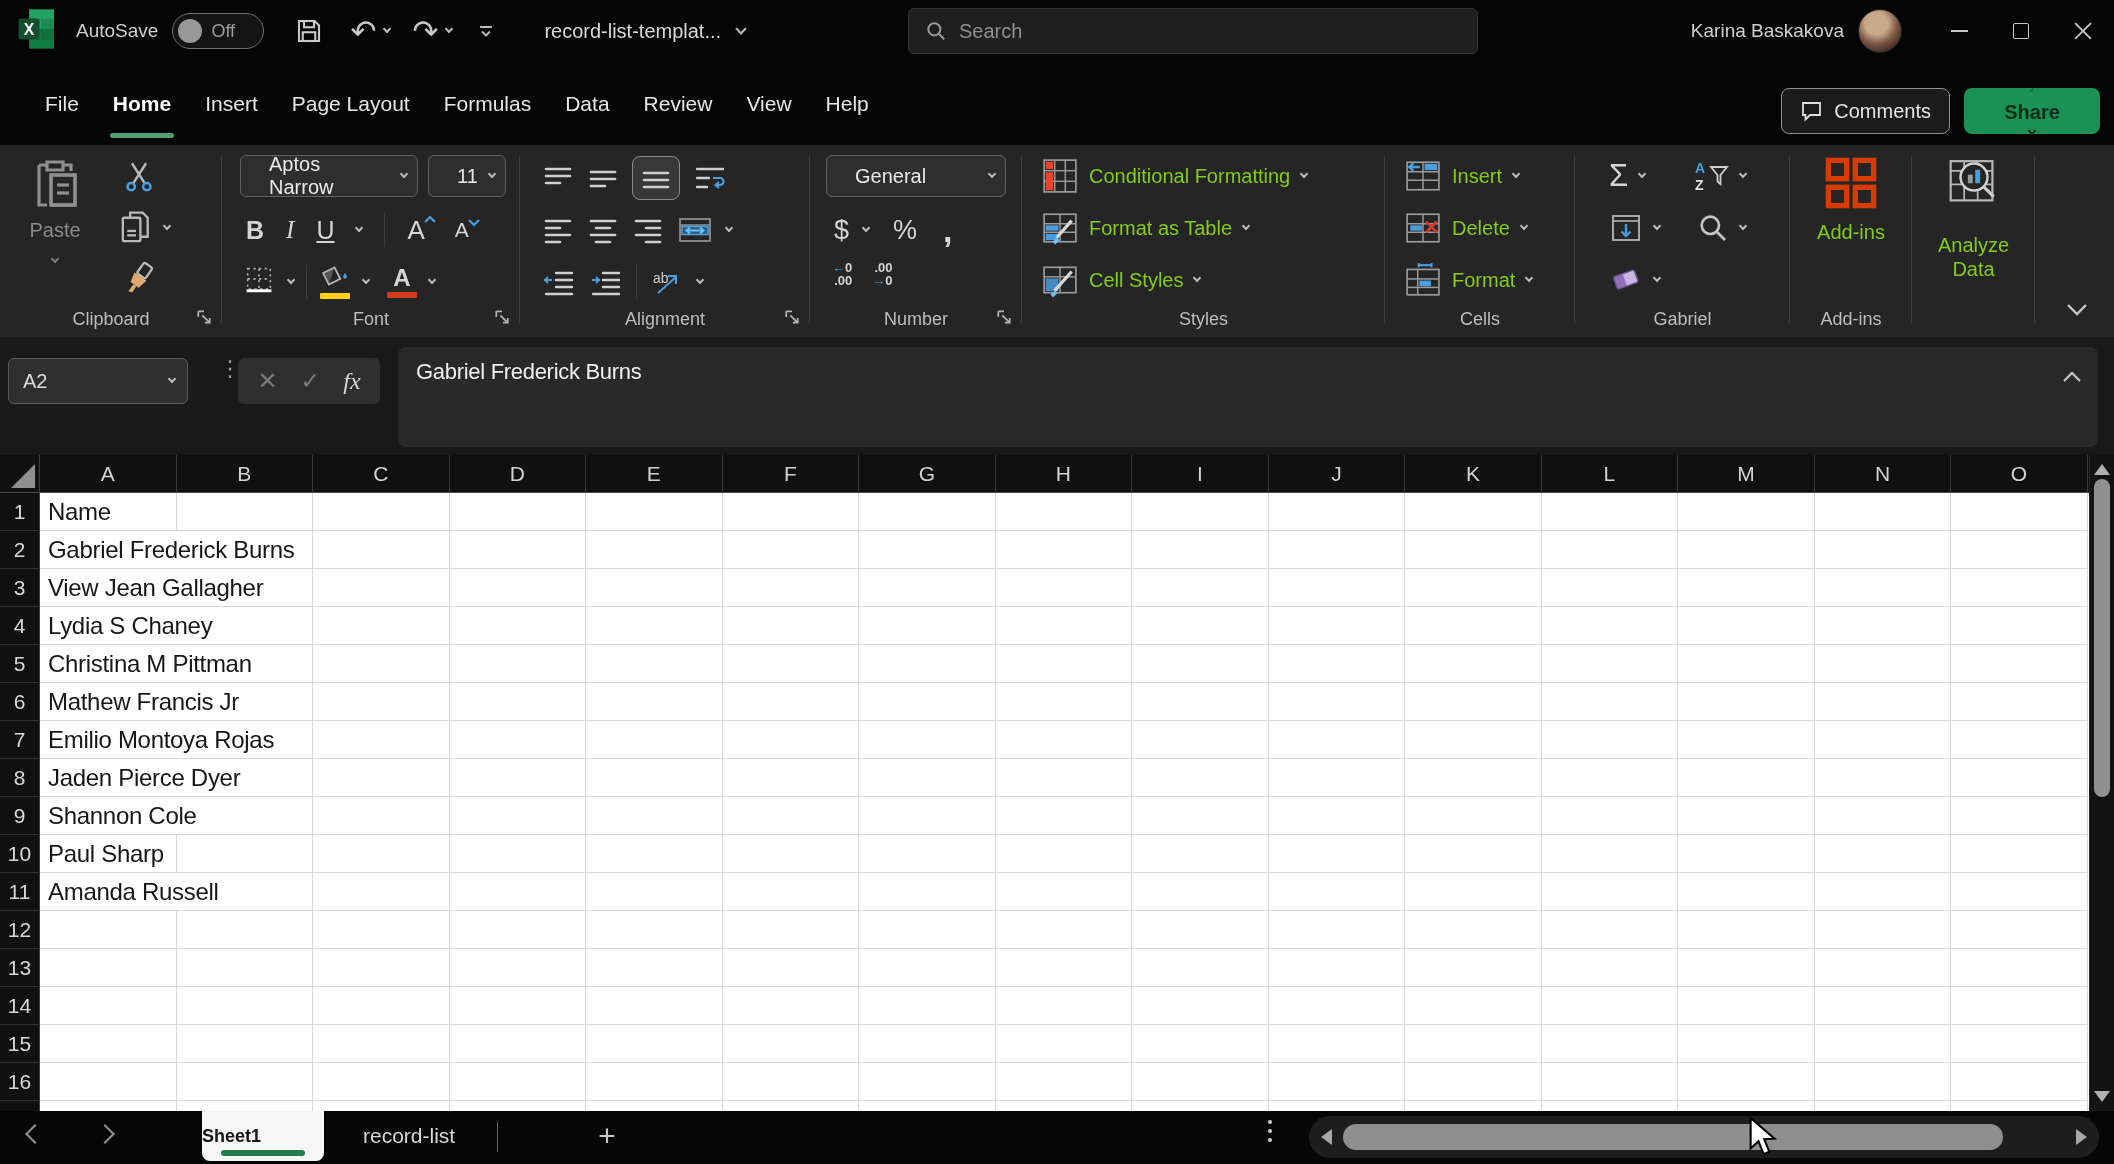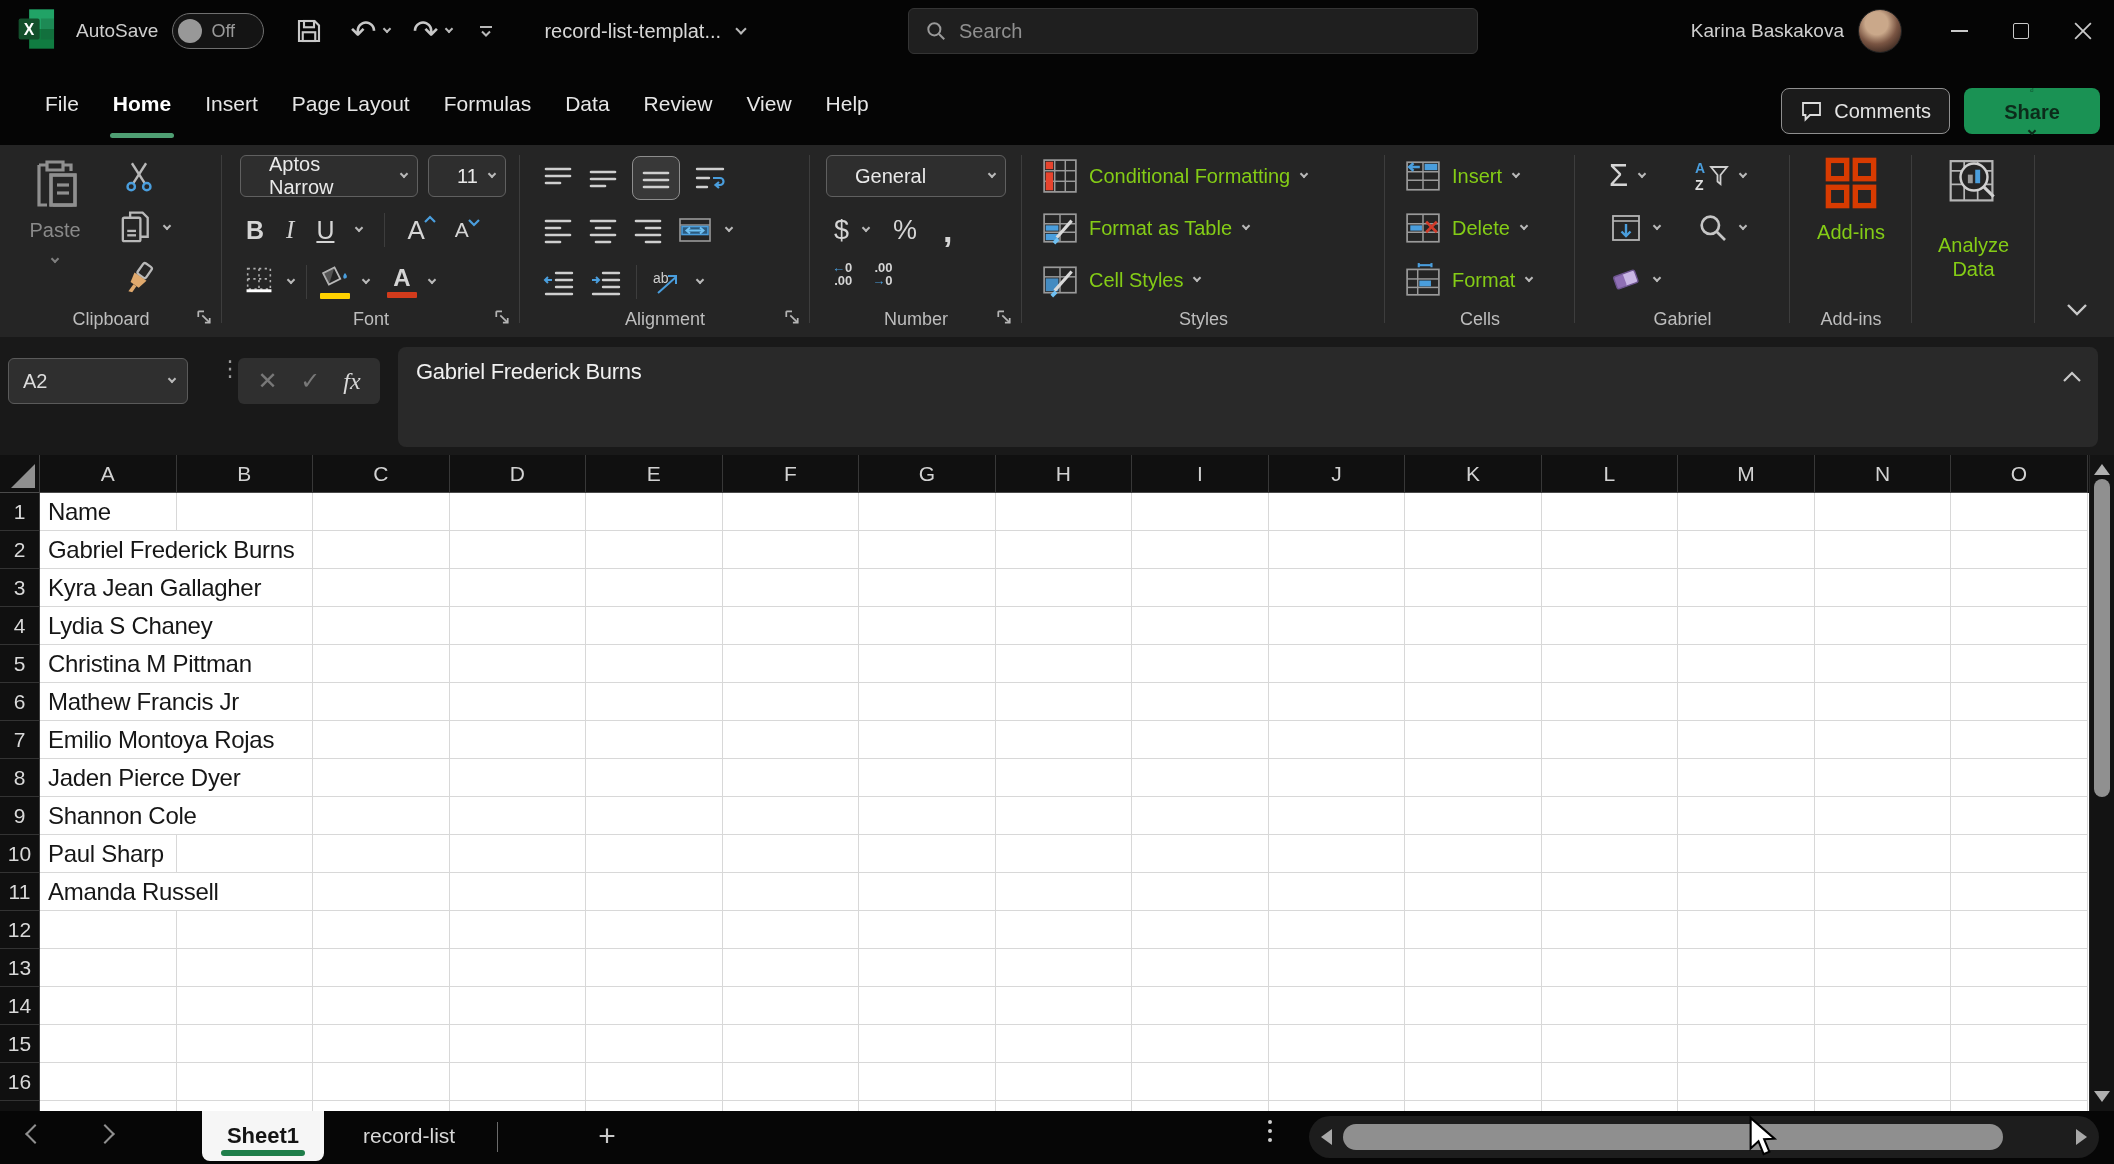--- a/index.html
+++ b/index.html
@@ -88,21 +88,21 @@
   .vscroll { position:absolute; right:0; top:455px; width:25px; height:656px; background:#131313; border-left:1px solid #262626; }
   .vscroll .tri-up { position:absolute; left:4px; top:9px; }
   .vscroll .tri-down { position:absolute; left:4px; bottom:9px; }
   .vthumb { position:absolute; left:4px; top:24px; width:16px; height:318px; background:#909090; border-radius:8px; }
 
   
   .tabbar { position:absolute; left:0; top:1111px; width:2114px; height:53px; background:#060606; }
   .nav-chv { position:absolute; top:16px; width:14px; height:14px; border-right:2.5px solid #8f8f8f; border-bottom:2.5px solid #8f8f8f; }
   .nav-left { left:28px; transform:rotate(135deg); }
   .nav-right { left:98px; transform:rotate(-45deg); }
-  .sheettab { position:absolute; left:202px; top:0; width:122px; height:50px; background:#f6f6f6; border-radius:0 0 8px 8px; display:flex; align-items:center; justify-content:center; font-size:22px; font-weight:bold; color:#141414; }
+  .sheettab { position:absolute; left:202px; top:0; width:122px; height:50px; background:#f6f6f6; border-radius:0 0 8px 8px; display:flex; align-items:center; font-size:18px; font-weight:bold; color:#141414; }
   .sheettab .uline { position:absolute; left:19px; right:19px; bottom:5px; height:6px; border-radius:3px; background:#1f7e4a; }
   .sheettab2 { position:absolute; left:345px; top:0; height:50px; display:flex; align-items:center; padding:0 18px; font-size:21px; color:#d8d8d8; }
   .tab-divider { position:absolute; left:497px; top:11px; width:1px; height:30px; background:#6a6a6a; }
   .addsheet { position:absolute; left:585px; top:0; width:44px; height:50px; display:flex; align-items:center; justify-content:center; font-size:30px; font-weight:300; color:#c9c9c9; }
   .tb-dots { position:absolute; left:1268px; top:9px; display:flex; flex-direction:column; gap:5px; }
   .tb-dots i { width:4px; height:4px; border-radius:50%; background:#cfcfcf; }
   .hscroll { position:absolute; left:1309px; top:5px; width:790px; height:42px; background:#1d1d1d; border-radius:21px; }
   .hscroll .tri-left { position:absolute; left:12px; top:13px; }
   .hscroll .tri-right { position:absolute; right:12px; top:13px; }
   .hthumb { position:absolute; left:34px; top:8px; width:660px; height:26px; background:#8f8f8f; border-radius:13px; }
@@ -754,21 +754,21 @@
         <div class="cell"></div>
         <div class="cell"></div>
         <div class="cell"></div>
         <div class="cell"></div>
         <div class="cell"></div>
         <div class="cell"></div>
       </div>
       <div class="grow">
         <div class="rowh">3</div>
         <div class="cell cellA">
-          <span class="val">Kyra Jean Gallagher</span>
+          <span class="val">View Jean Gallagher</span>
         </div>
         <div class="cell"></div>
         <div class="cell"></div>
         <div class="cell"></div>
         <div class="cell"></div>
         <div class="cell"></div>
         <div class="cell"></div>
         <div class="cell"></div>
         <div class="cell"></div>
         <div class="cell"></div>

